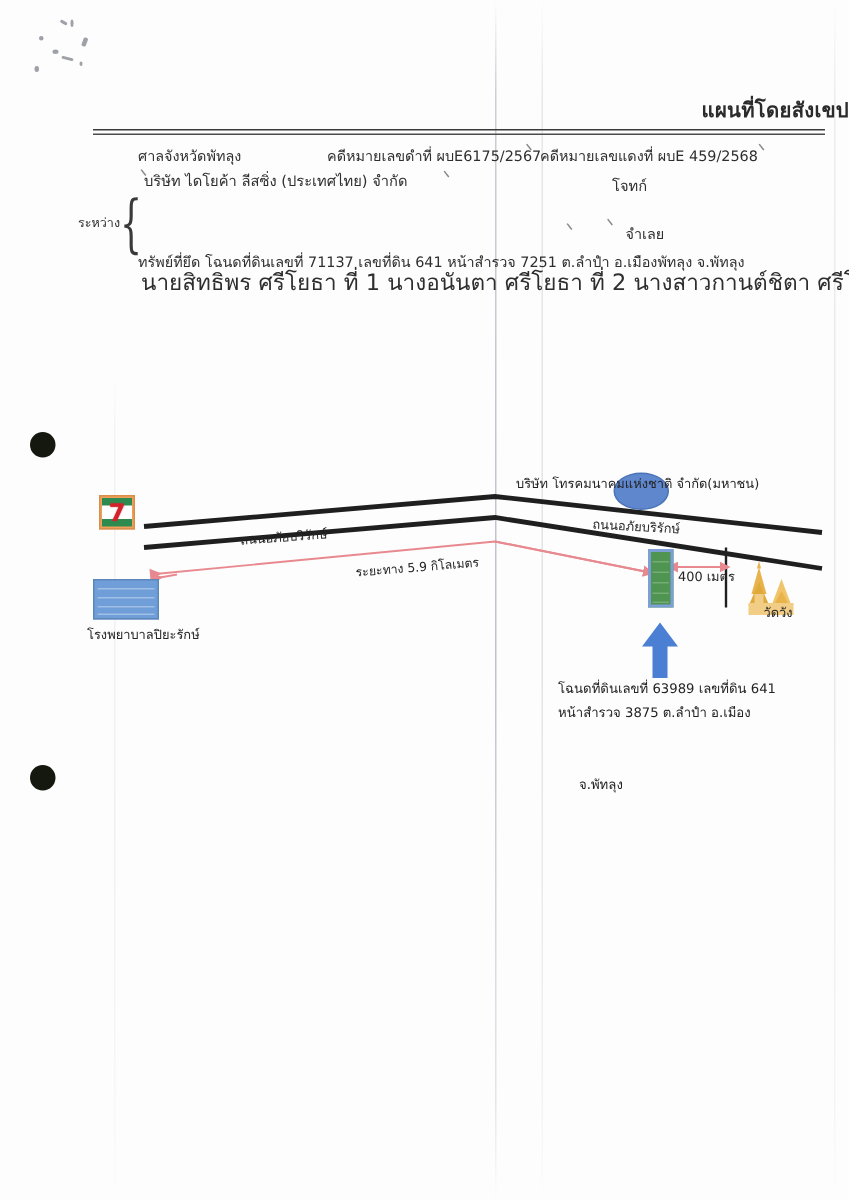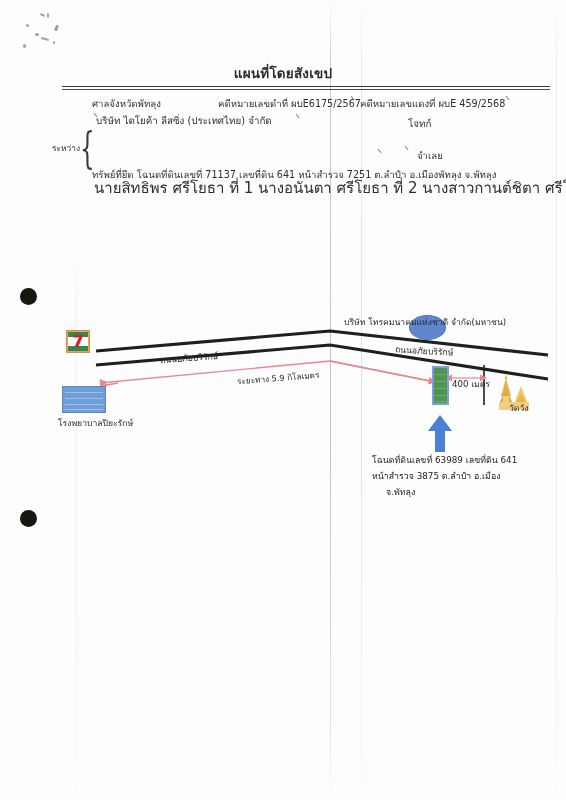--- a/index.html
+++ b/index.html
@@ -52,21 +52,21 @@
     position: absolute;
     width: 17px; height: 17px;
     background: #14180f;
     border-radius: 50%;
   }
 
   
   #doc-title {
     position: absolute;
     top: 62px; left: 0; right: 0;
-    text-align: center;
+    text-align: right;
     font-family: "DejaVu Sans", sans-serif;
     font-size: 13.5px;
     font-weight: 700;
     color: #2b2b2b;
     letter-spacing: .2px;
   }
   .hrule {
     position: absolute;
     left: 62px; right: 16px;
     height: 0;
@@ -208,21 +208,21 @@
 
   
   #parcel-note {
     position: absolute;
     top: 452px; left: 372px;
     font-size: 8.8px;
     color: #232323;
     line-height: 16px;
     white-space: nowrap;
   }
-  #parcel-note .l3 { padding-left: 14px; }
+  #parcel-note .l3 { padding-left: 14px; margin-top: 32px; }
 </style>
 </head>
 <body>
 
 <div id="page">
 
   <div class="speckle" style="left:26px;top:24px;width:3px;height:3px;"></div>
   <div class="speckle" style="left:40px;top:14px;width:5px;height:2px;transform:rotate(28deg);border-radius:1px;"></div>
   <div class="speckle" style="left:47px;top:13px;width:2px;height:5px;"></div>
   <div class="speckle" style="left:55px;top:25px;width:3px;height:6px;transform:rotate(20deg);border-radius:1px;"></div>

